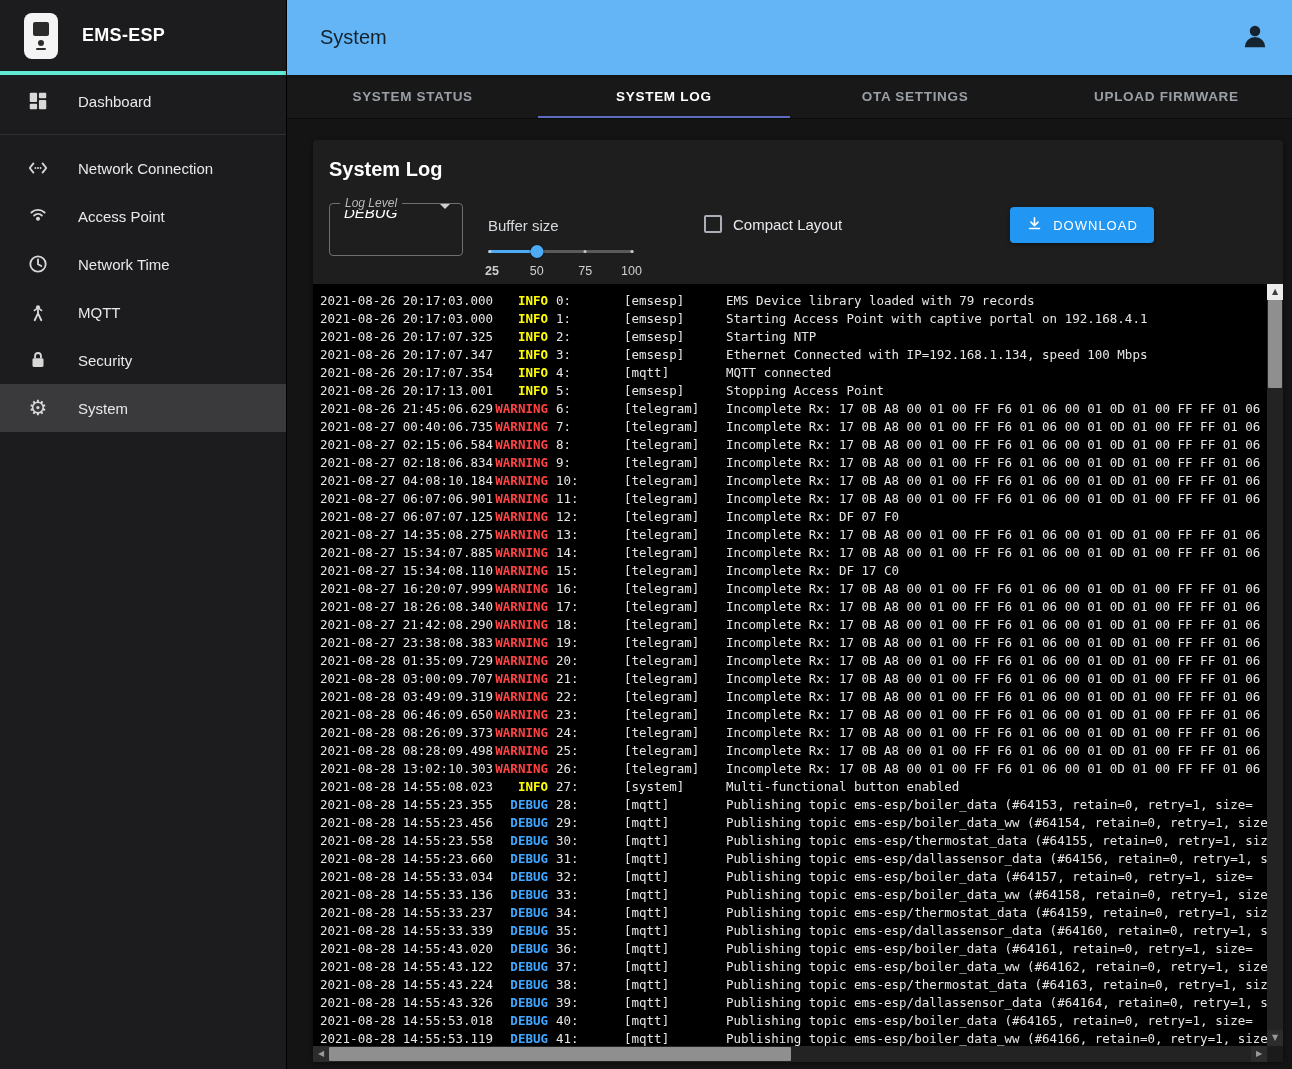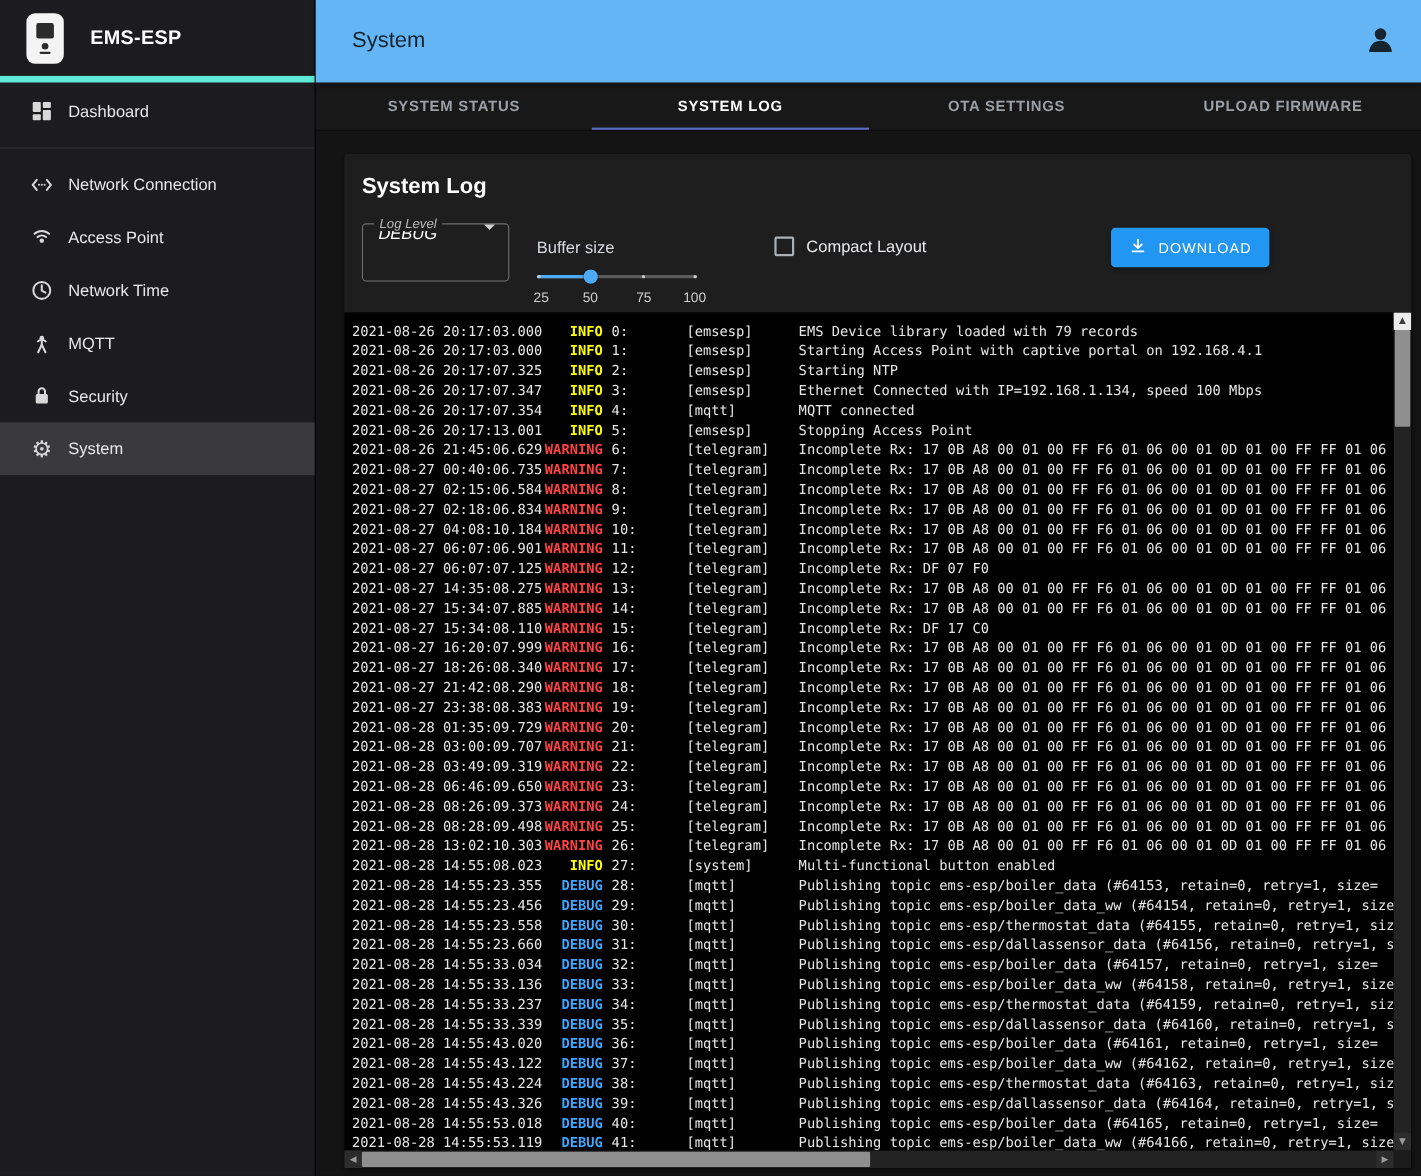--- a/index.html
+++ b/index.html
@@ -7,25 +7,25 @@
   body {
     width:1292px; height:1069px; overflow:hidden;
     background:#141414;
     font-family:"Liberation Sans", sans-serif;
     -webkit-font-smoothing:antialiased;
   }
   .app { display:flex; width:100%; height:100%; }
 
   
   .sidebar { width:287px; min-width:287px; background:#1c1c1e; border-right:1px solid #000; display:flex; flex-direction:column; }
-  .sidebar-header { height:75px; display:flex; align-items:center; padding:0 24px; gap:24px; border-bottom:6px solid #5eead4; }
+  .sidebar-header { height:75px; display:flex; align-items:center; padding:0 24px; gap:24px; border-bottom:4px solid #5eead4; }
   .logo { width:34px; height:46px; background:#f4f4f4; border-radius:8px; display:flex; align-items:center; justify-content:center; }
   .app-title { color:#ffffff; font-size:18px; font-weight:700; letter-spacing:.3px; }
   .nav { padding-top:2px; }
-  .nav-item { height:48px; display:flex; align-items:center; padding:0 16px 0 26px; gap:12px; color:#e8e8e8; font-size:15px; cursor:pointer; }
+  .nav-item { height:48px; display:flex; align-items:center; padding:0 16px 0 26px; gap:28px; color:#e8e8e8; font-size:15px; cursor:pointer; }
   .nav-item.active { background:#3a3a3c; }
   .nav-icon { width:24px; height:24px; display:flex; align-items:center; justify-content:center; color:#d8d8d8; flex:none; }
   .nav-divider { height:1px; background:#303030; margin:9px 0; }
   .gear-glyph { font-size:21px; line-height:24px; color:#d8d8d8; font-family:"DejaVu Sans", sans-serif; }
 
   
   .main { flex:1; display:flex; flex-direction:column; min-width:0; }
   .appbar { height:75px; background:var(--appbar,#64b5f6); display:flex; align-items:center; padding:0 20px 0 33px; box-shadow:0 2px 4px rgba(0,0,0,.35); position:relative; z-index:2; }
   .page-title { color:#13222c; font-size:20px; font-weight:500; flex:1; }
   .avatar { width:34px; height:34px; border:none; background:transparent; padding:0; cursor:pointer; display:flex; align-items:center; justify-content:center; }
@@ -49,21 +49,21 @@
 
   .buffer { margin-left:25px; width:146px; }
   .buffer-label { color:#d7dade; font-size:15px; margin-bottom:10px;margin-top:24px; }
   .slider { position:relative; height:15px; cursor:pointer; }
   .slider-track { position:absolute; top:6px; left:0; right:0; height:3px; background:#5a5a5a; border-radius:2px; }
   .slider-fill { position:absolute; top:6px; left:0; width:33.33%; height:3px; background:var(--slider,#4dabf5); border-radius:2px; }
   .slider-mark { position:absolute; top:6px; width:3px; height:3px; border-radius:50%; background:#c9c9c9; transform:translateX(-50%); }
   .slider-thumb { position:absolute; top:1px; left:33.33%; width:13px; height:13px; border-radius:50%; background:var(--slider,#4dabf5); transform:translateX(-50%); box-shadow:0 0 0 1px rgba(0,0,0,.3); }
   .slider-labels { position:relative; height:16px; margin-top:5px; font-size:12.5px; color:#cfcfcf; }
   .slider-labels span { position:absolute; transform:translateX(-50%); }
-  .slider-labels span:nth-child(1) { left:4px; }
+  .slider-labels span:nth-child(1) { left:4px;font-weight:bold; }
   .slider-labels span:nth-child(2) { left:33.33%; }
   .slider-labels span:nth-child(3) { left:66.66%; }
   .slider-labels span:nth-child(4) { left:100%; transform:translateX(-62%); }
 
   .check-row { display:flex; align-items:center; gap:11px; margin-left:22px; margin-top:22px; cursor:pointer;padding-left:48px; }
   .checkbox { width:18px; height:18px; border:2px solid #aab0b6; border-radius:2px; background:transparent; flex:none; }
   .check-label { color:#e8eaed; font-size:15px; }
 
   .download-btn { margin-left:168px; margin-top:14px; background:var(--accent,#2196f3); color:#ffffff; border:none; border-radius:4px; height:36px; padding:0 16px; display:flex; align-items:center; gap:10px; font-size:13px; font-weight:400; letter-spacing:1px; cursor:pointer; box-shadow:0 2px 4px rgba(0,0,0,.35); font-family:inherit; }
 

